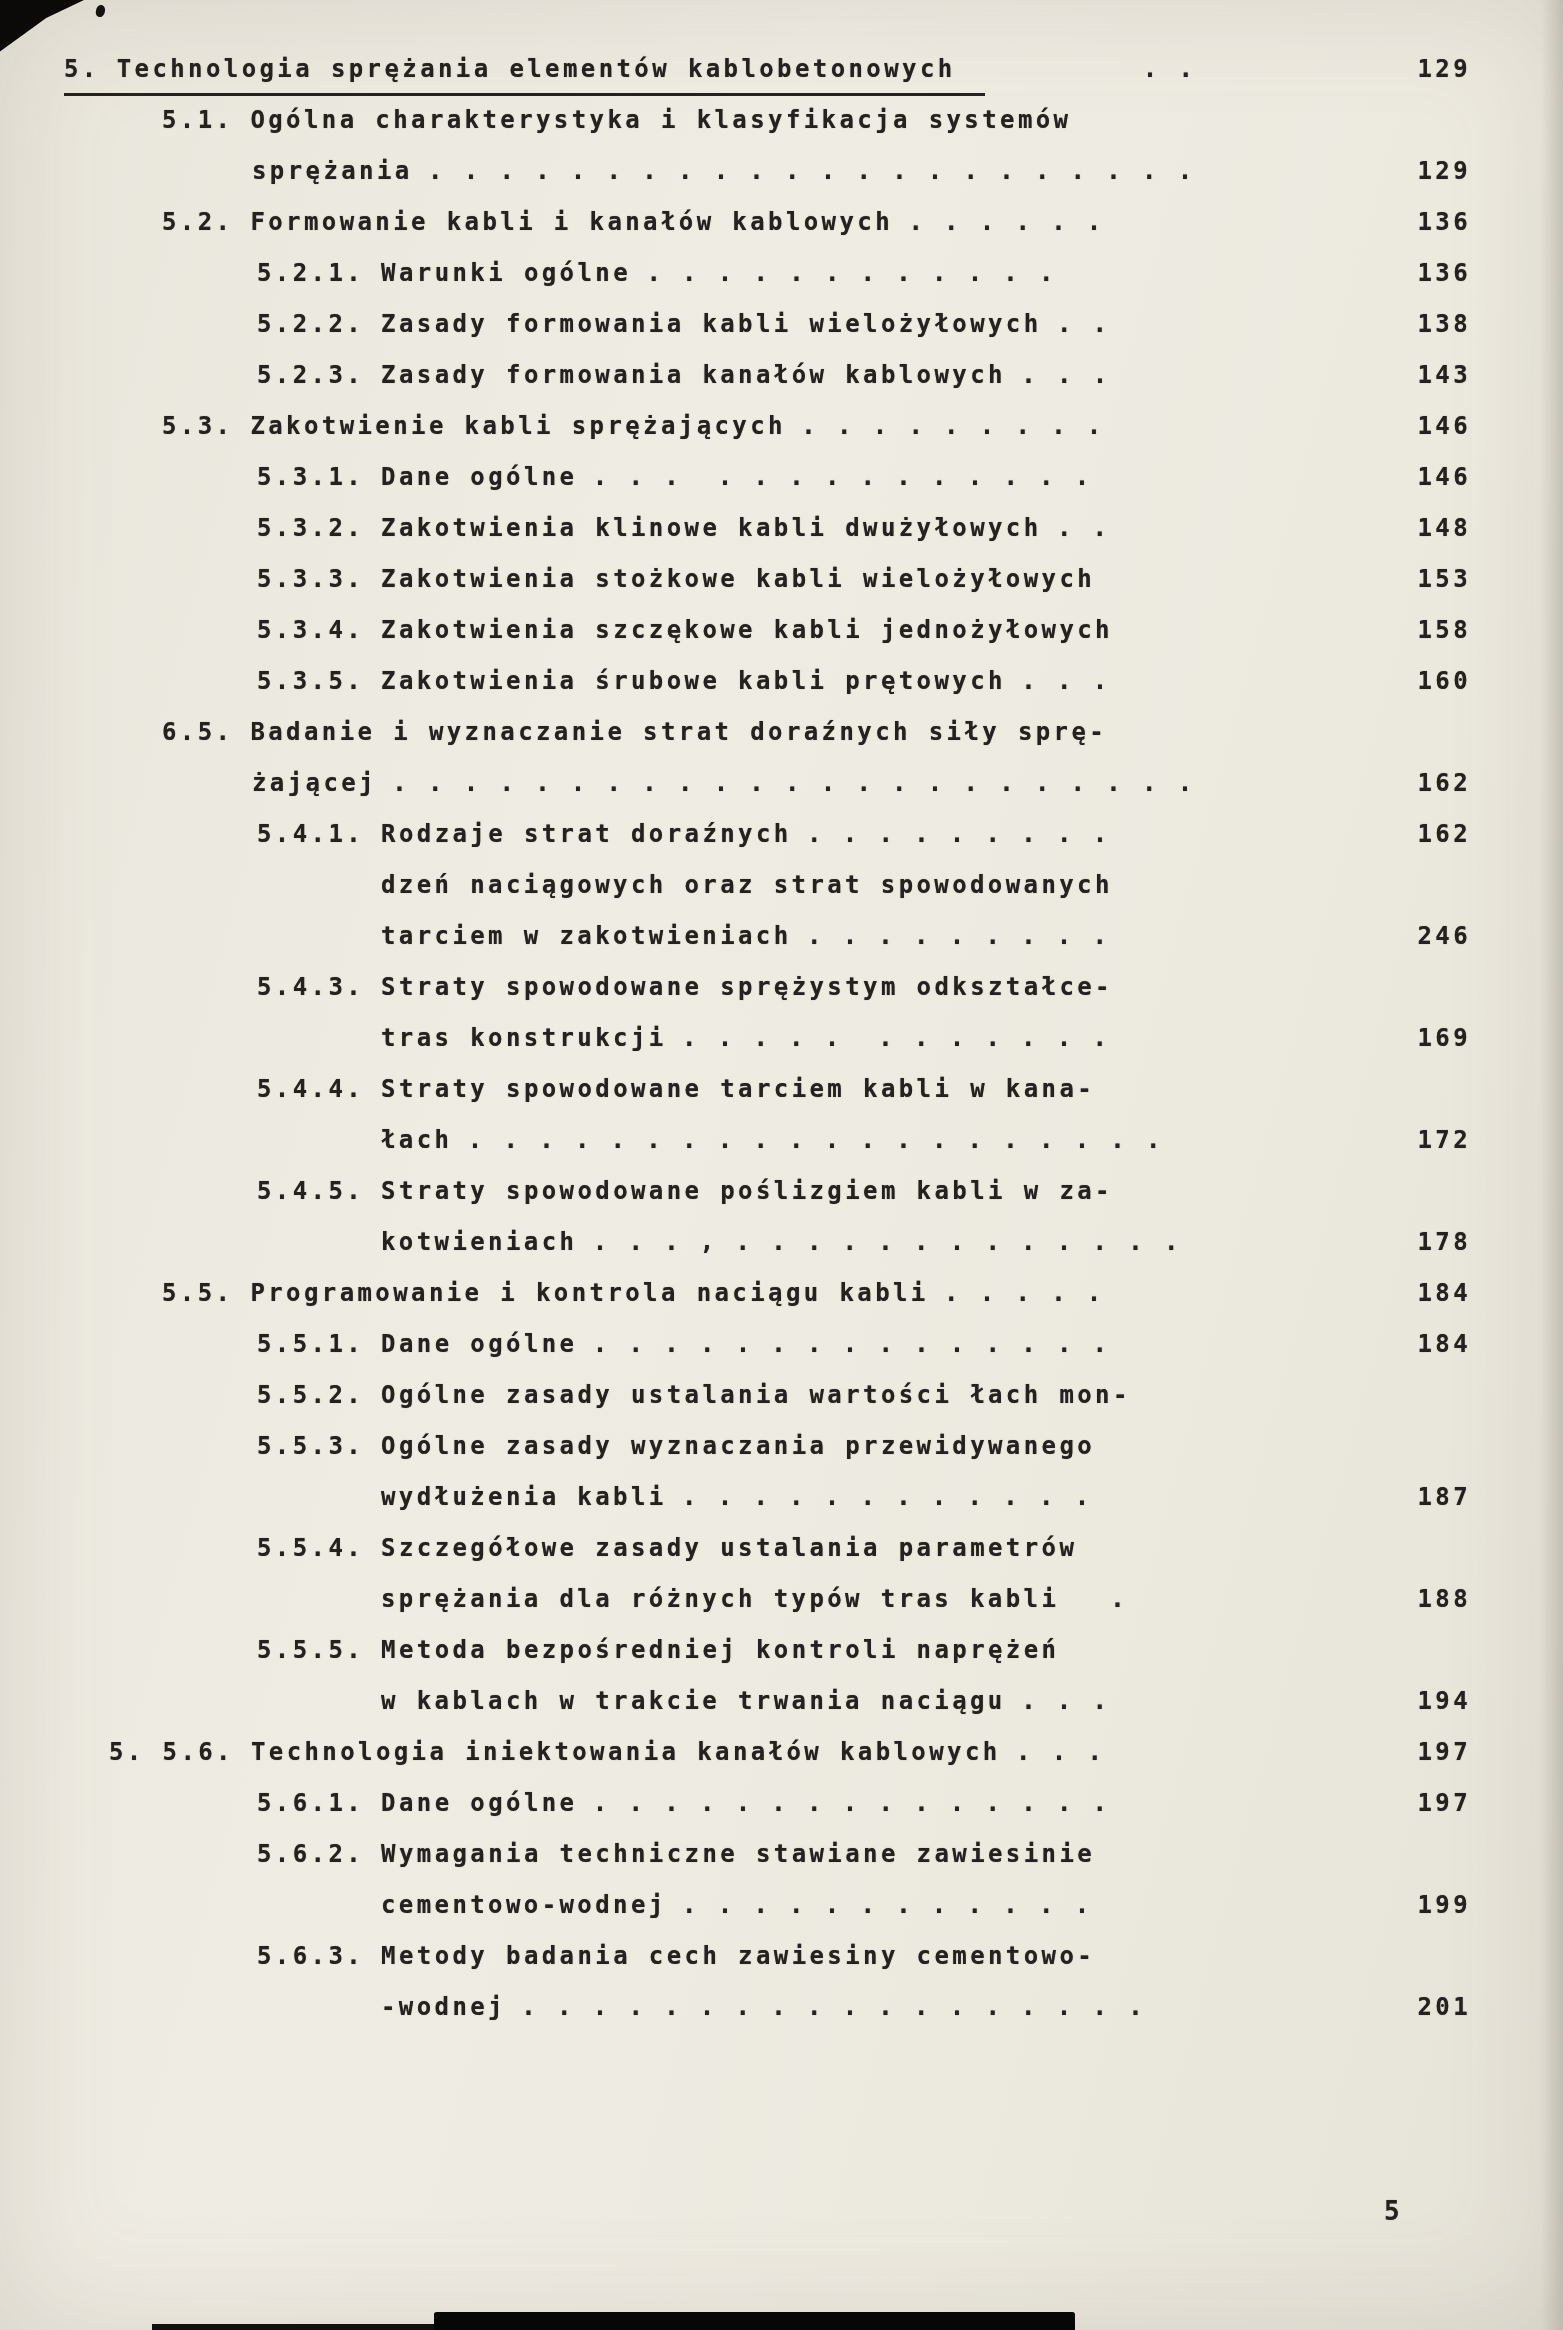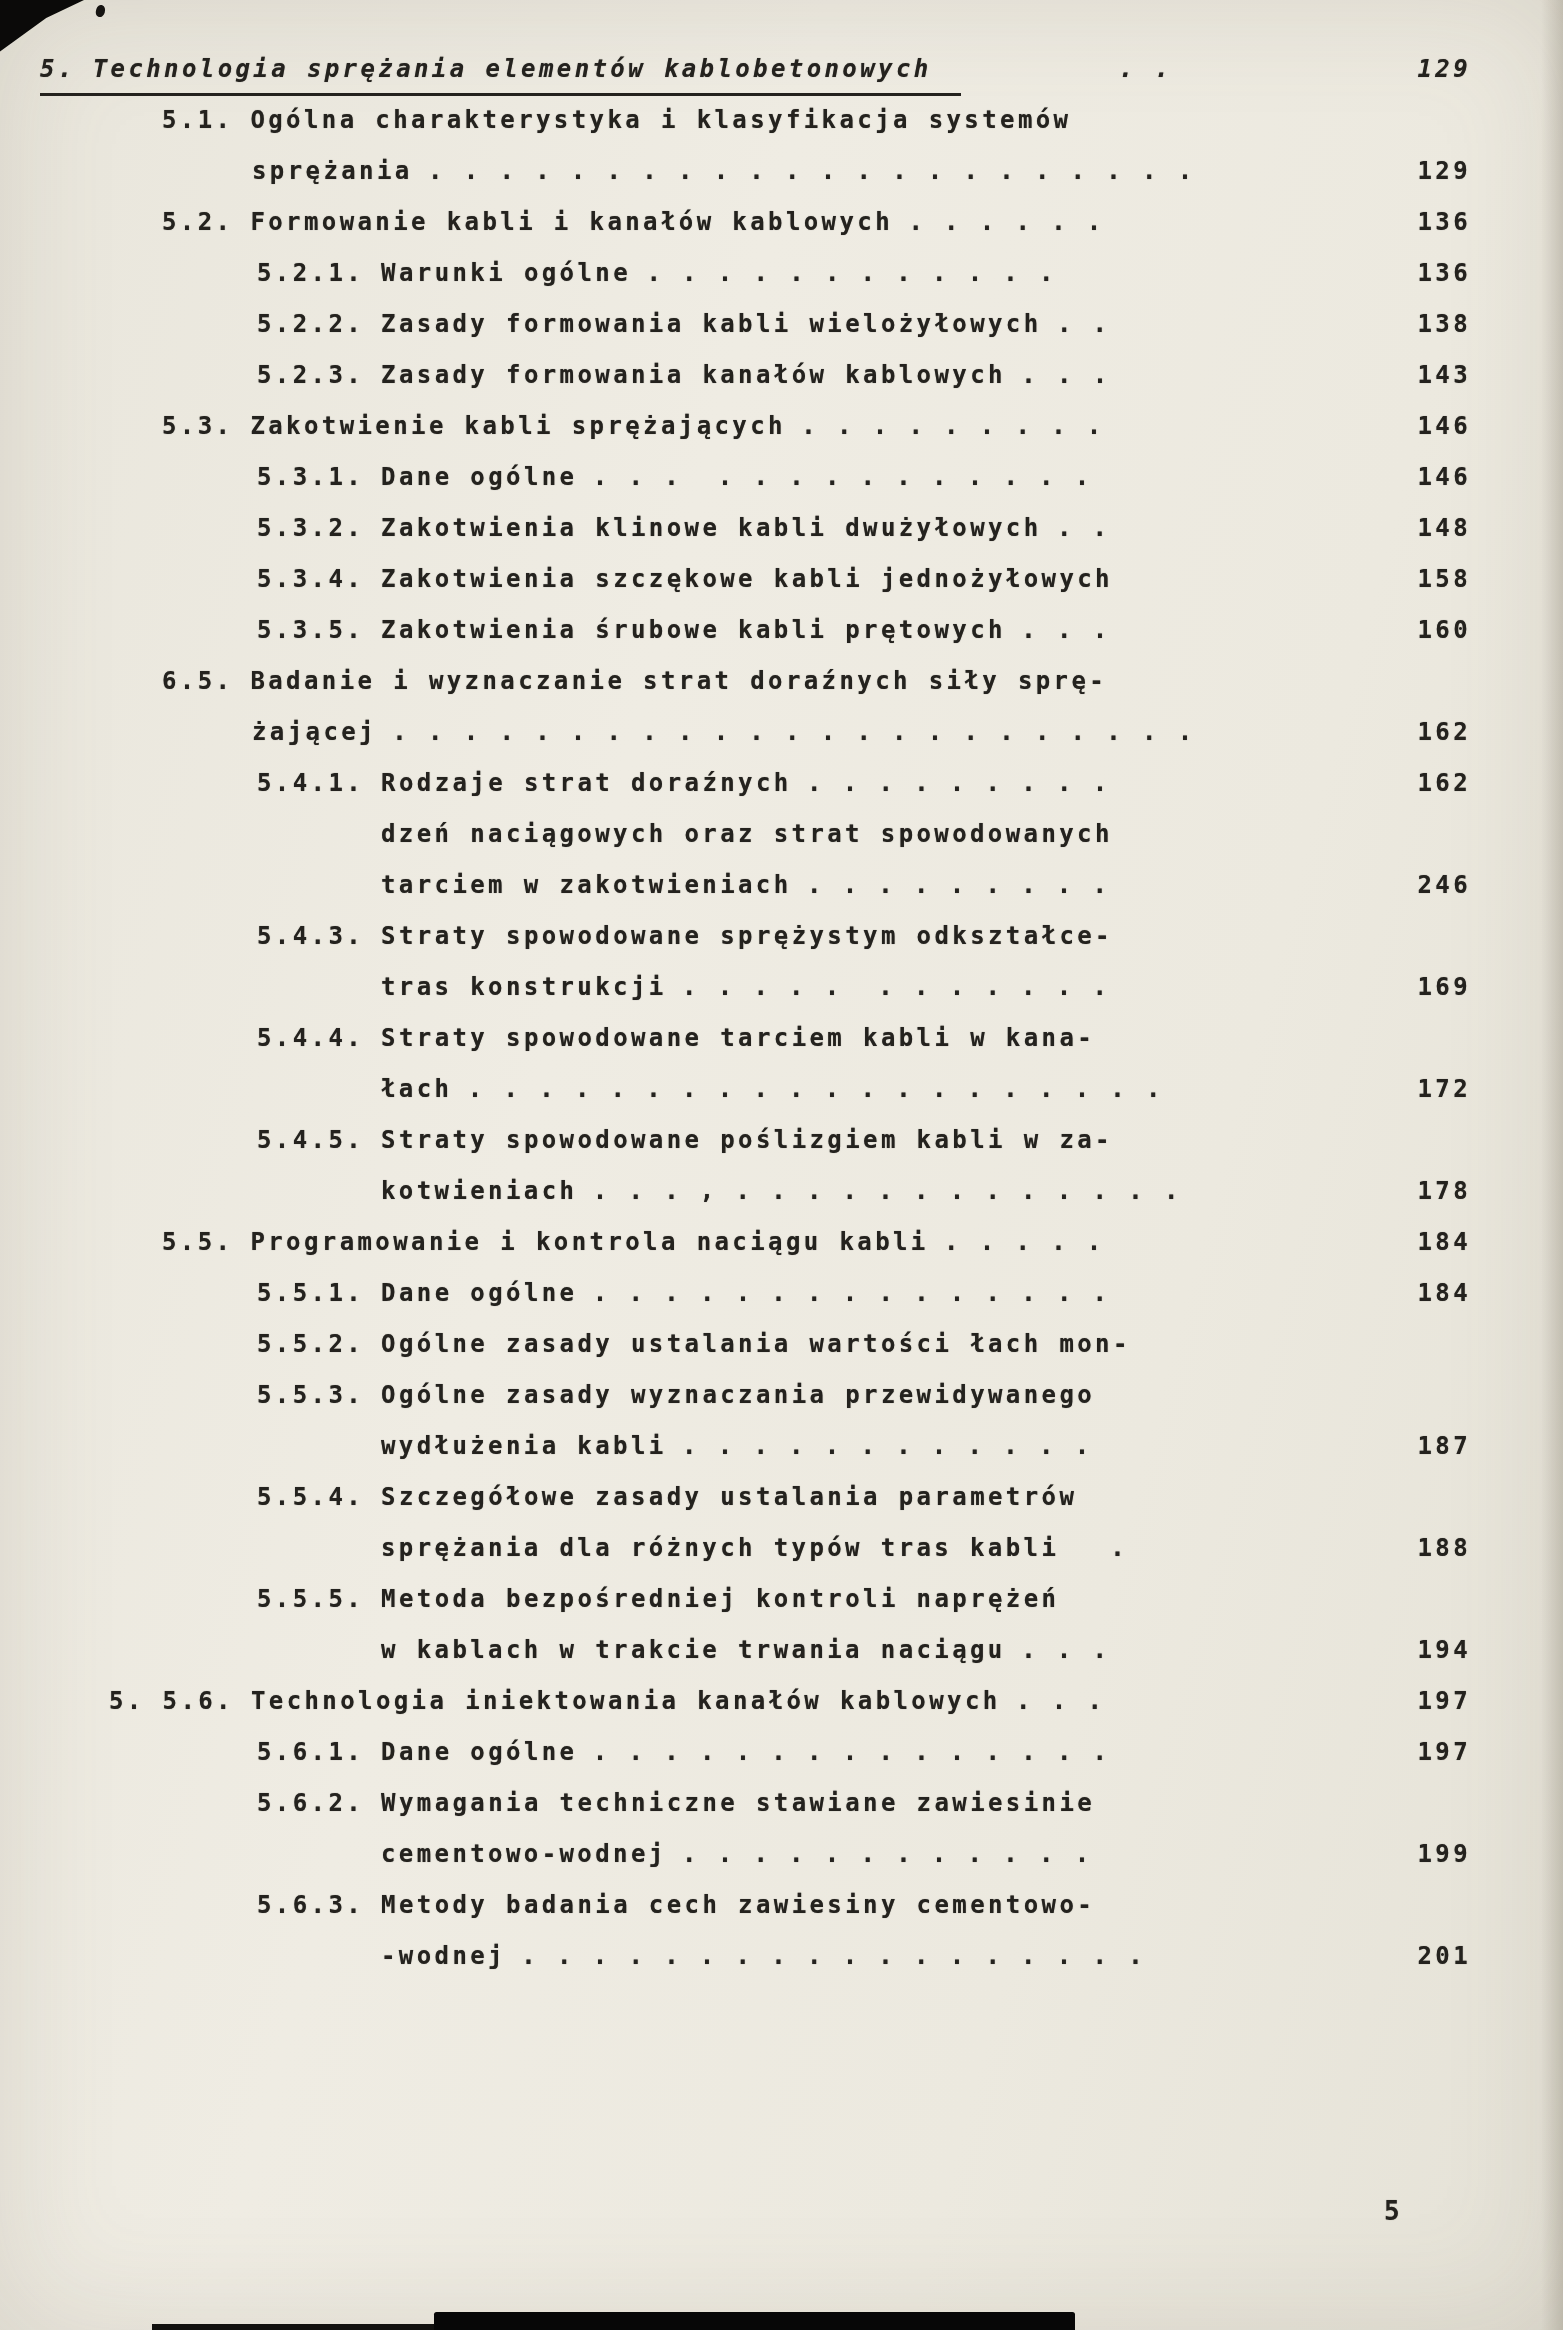--- a/index.html
+++ b/index.html
@@ -18,21 +18,21 @@
     color: #24221e;
   }
   .toc { position: absolute; top: 44px; left: 0; right: 0; }
   .toc-line {
     position: relative;
     height: 51px;
     line-height: 51px;
     white-space: pre;
     text-shadow: 0 0 0.9px rgba(36, 34, 30, 0.55);
   }
-  .lvl-chapter          { padding-left: 40px; font-style: italic; }
+  .lvl-chapter          { padding-left: 64px; }
   .lvl-section          { padding-left: 162px; }
   .lvl-section-cont     { padding-left: 252px; }
   .lvl-subsection       { padding-left: 257px; }
   .lvl-subsection-cont  { padding-left: 381px; }
   .lvl-section-prefixed { padding-left: 109px; }
   .num { margin-right: 17px; }
   .num:empty { display: none; }
   .dots { margin-left: 15.4px; }
   .dots:empty { display: none; }
   .pg {
@@ -103,20 +103,21 @@
       <div class="toc-line lvl-chapter underline"><span class="line-main"><span class="num">5.</span><span class="txt">Technologia sprężania elementów kablobetonowych</span></span><span class="dots">        . .</span><span class="pg">129</span></div>
       <div class="toc-line lvl-section"><span class="line-main"><span class="num">5.1.</span><span class="txt">Ogólna charakterystyka i klasyfikacja systemów</span></span></div>
       <div class="toc-line lvl-section-cont"><span class="line-main"><span class="txt">sprężania</span></span><span class="dots">. . . . . . . . . . . . . . . . . . . . . .</span><span class="pg">129</span></div>
       <div class="toc-line lvl-section"><span class="line-main"><span class="num">5.2.</span><span class="txt">Formowanie kabli i kanałów kablowych</span></span><span class="dots">. . . . . .</span><span class="pg">136</span></div>
       <div class="toc-line lvl-subsection"><span class="line-main"><span class="num">5.2.1.</span><span class="txt">Warunki ogólne</span></span><span class="dots">. . . . . . . . . . . .</span><span class="pg">136</span></div>
       <div class="toc-line lvl-subsection"><span class="line-main"><span class="num">5.2.2.</span><span class="txt">Zasady formowania kabli wielożyłowych</span></span><span class="dots">. .</span><span class="pg">138</span></div>
       <div class="toc-line lvl-subsection"><span class="line-main"><span class="num">5.2.3.</span><span class="txt">Zasady formowania kanałów kablowych</span></span><span class="dots">. . .</span><span class="pg">143</span></div>
       <div class="toc-line lvl-section"><span class="line-main"><span class="num">5.3.</span><span class="txt">Zakotwienie kabli sprężających</span></span><span class="dots">. . . . . . . . .</span><span class="pg">146</span></div>
       <div class="toc-line lvl-subsection"><span class="line-main"><span class="num">5.3.1.</span><span class="txt">Dane ogólne</span></span><span class="dots">. . .  . . . . . . . . . . .</span><span class="pg">146</span></div>
       <div class="toc-line lvl-subsection"><span class="line-main"><span class="num">5.3.2.</span><span class="txt">Zakotwienia klinowe kabli dwużyłowych</span></span><span class="dots">. .</span><span class="pg">148</span></div>
+      <div class="toc-line lvl-subsection"><span class="line-main"><span class="num">5.3.3.</span><span class="txt">Zakotwienia stożkowe kabli wielożyłowych</span></span><span class="pg">153</span></div>
       <div class="toc-line lvl-subsection"><span class="line-main"><span class="num">5.3.4.</span><span class="txt">Zakotwienia szczękowe kabli jednożyłowych</span></span><span class="pg">158</span></div>
       <div class="toc-line lvl-subsection"><span class="line-main"><span class="num">5.3.5.</span><span class="txt">Zakotwienia śrubowe kabli prętowych</span></span><span class="dots">. . .</span><span class="pg">160</span></div>
       <div class="toc-line lvl-section"><span class="line-main"><span class="num">6.5.</span><span class="txt">Badanie i wyznaczanie strat doraźnych siły sprę-</span></span></div>
       <div class="toc-line lvl-section-cont"><span class="line-main"><span class="txt">żającej</span></span><span class="dots">. . . . . . . . . . . . . . . . . . . . . . .</span><span class="pg">162</span></div>
       <div class="toc-line lvl-subsection"><span class="line-main"><span class="num">5.4.1.</span><span class="txt">Rodzaje strat doraźnych</span></span><span class="dots">. . . . . . . . .</span><span class="pg">162</span></div>
       <div class="toc-line lvl-subsection-cont"><span class="line-main"><span class="txt">dzeń naciągowych oraz strat spowodowanych</span></span></div>
       <div class="toc-line lvl-subsection-cont"><span class="line-main"><span class="txt">tarciem w zakotwieniach</span></span><span class="dots">. . . . . . . . .</span><span class="pg">246</span></div>
       <div class="toc-line lvl-subsection"><span class="line-main"><span class="num">5.4.3.</span><span class="txt">Straty spowodowane sprężystym odkształce-</span></span></div>
       <div class="toc-line lvl-subsection-cont"><span class="line-main"><span class="txt">tras konstrukcji</span></span><span class="dots">. . . . .  . . . . . . .</span><span class="pg">169</span></div>
       <div class="toc-line lvl-subsection"><span class="line-main"><span class="num">5.4.4.</span><span class="txt">Straty spowodowane tarciem kabli w kana-</span></span></div>

